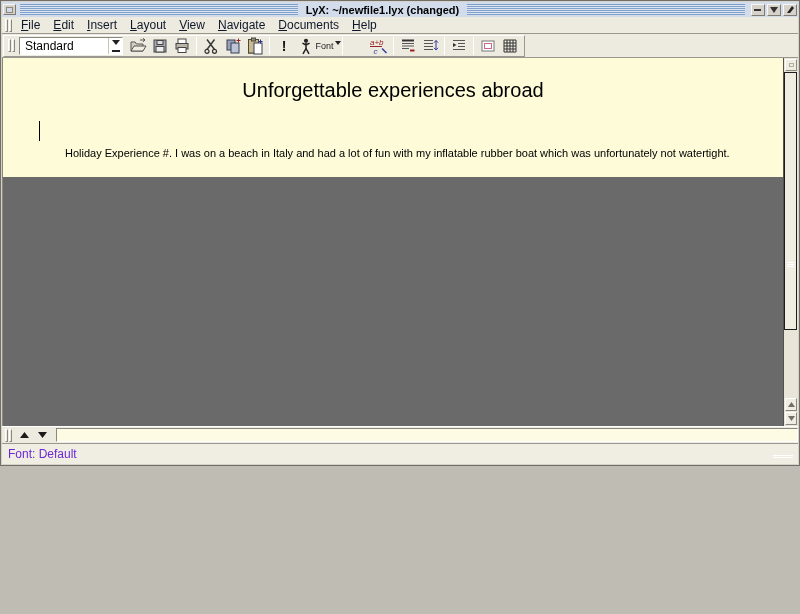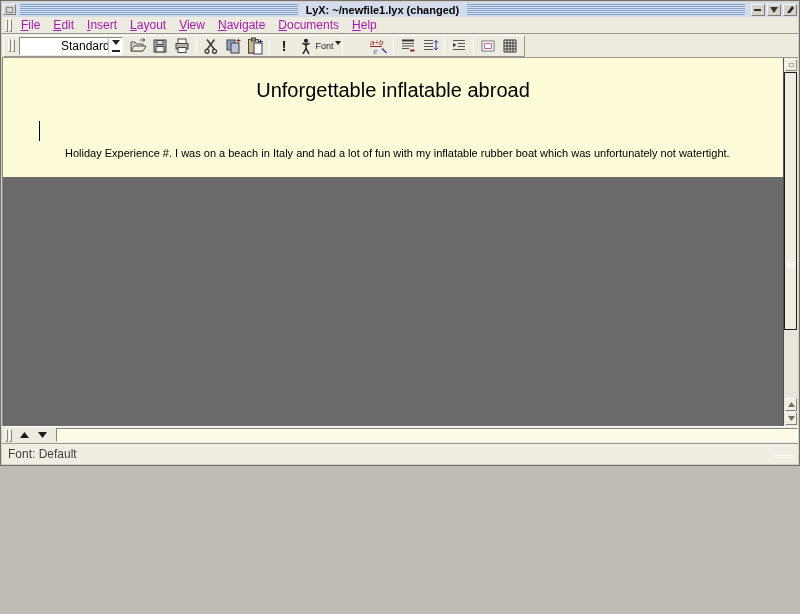--- a/index.html
+++ b/index.html
@@ -13,28 +13,28 @@
   
   .titlebar{height:15px;background:#d2dcea;display:flex;align-items:center;padding:0 1px;flex:0 0 15px;}
   .menu-btn{width:13px;height:11px;background:#d6d2ca;border:1px solid;border-color:#f7f6f2 #7d7b74 #7d7b74 #f7f6f2;margin-right:2px;display:flex;align-items:center;justify-content:center;}
   .menu-btn .inner{width:7px;height:6px;border:1px solid #8a887e;background:#cfd8e4;}
   .stripes{flex:1;height:11px;margin:0 2px;background:repeating-linear-gradient(to bottom,#7fa0cb 0 1px,#dce4f0 1px 2px);}
   .title{font-size:11px;font-weight:bold;color:#000;padding:0 6px;white-space:nowrap;}
   .winbtns{display:flex;margin-left:2px;}
   .wbtn{width:14px;height:12px;background:#d6d2ca;border:1px solid;border-color:#f7f6f2 #7d7b74 #7d7b74 #f7f6f2;margin-left:2px;display:flex;align-items:center;justify-content:center;}
   
   .menubar{height:17px;flex:0 0 17px;display:flex;align-items:center;background:#edeadf;border-bottom:1px solid #9a988e;padding:0 2px;}
-  .menu-item{font-size:12px;color:#a21caf;padding:1px 5px;margin-right:3px;cursor:default;white-space:nowrap;}
+  .menu-item{font-size:12px;color:#0f172a;padding:1px 5px;margin-right:3px;cursor:default;white-space:nowrap;}
   .menu-item u{text-decoration:underline;}
   .grip{display:flex;height:13px;margin:0 3px 0 1px;}
   .grip i{display:block;width:3px;height:100%;border:1px solid;border-color:#fff #8a887e #8a887e #fff;margin-right:1px;}
   
   .toolbar{height:24px;flex:0 0 24px;display:flex;align-items:center;background:#edeadf;border-bottom:1px solid #9a988e;padding:0 1px;}
   .tool-frame{display:flex;align-items:center;height:22px;border:1px solid;border-color:#fff #9a988e #9a988e #fff;padding:0 3px;background:#edeadf;}
-  .combo{display:flex;align-items:center;width:104px;height:18px;background:#ffffff;border:1px solid;border-color:#8a887e #fff #fff #8a887e;margin-right:4px;padding-left:36px;}
+  .combo{display:flex;align-items:center;width:104px;height:18px;background:#ffffff;border:1px solid;border-color:#8a887e #fff #fff #8a887e;margin-right:4px;}
   .combo .cval{flex:1;font-size:12px;padding-left:5px;color:#000;white-space:nowrap;overflow:hidden;}
   .combo .carrow{width:14px;height:100%;display:flex;flex-direction:column;align-items:center;justify-content:center;border-left:1px solid #c8c4b8;}
   .combo .carrow b{display:block;width:0;height:0;border:4px solid transparent;border-top:5px solid #222;margin-bottom:-2px;}
   .combo .carrow s{display:block;width:8px;height:2px;background:#222;margin-top:3px;}
   .tbtn{width:22px;height:20px;display:flex;align-items:center;justify-content:center;cursor:default;}
   .tbtn .icon{display:flex;align-items:center;justify-content:center;}
   .sep{width:1px;height:18px;background:#9a988e;border-right:1px solid #fff;margin:0 3px;}
   .txt-icon{font-weight:bold;font-size:14px;color:#111;}
   .font-icon{font-size:9px;color:#222;display:flex;align-items:flex-start;}
   .font-icon b{display:block;width:0;height:0;border:3px solid transparent;border-top:4px solid #222;margin:0 0 1px 1px;}
@@ -56,21 +56,21 @@
   .ridges i{display:block;height:1px;background:#8a887e;border-bottom:1px solid #fff;margin-bottom:1px;}
   .vs-btn{position:absolute;left:1px;width:12px;height:13px;background:#efece1;border:1px solid;border-color:#fff #8a887e #8a887e #fff;display:flex;align-items:center;justify-content:center;}
   .vs-btn.up{bottom:15px;}
   .vs-btn.down{bottom:1px;}
   
   .minibuffer-row{height:17px;flex:0 0 17px;display:flex;align-items:center;background:#edeadf;border-top:1px solid #fff;padding:0 0 0 2px;}
   .mb-btn{width:16px;height:14px;display:flex;align-items:center;justify-content:center;margin-right:2px;cursor:default;}
   .minibuffer{flex:1;height:14px;background:#fdfbe4;border:1px solid;border-color:#8a887e #fff #fff #8a887e;font-size:11px;padding:0 3px;margin-left:4px;outline:none;color:#000;}
   
   .statusbar{position:relative;height:21px;flex:0 0 21px;background:#f0ede2;border-top:1px solid #9a988e;display:flex;align-items:center;padding-left:6px;}
-  .status-text{font-size:12px;color:#404040;}
+  .status-text{font-size:12px;color:#6d28d9;}
   .resize-grip{position:absolute;right:5px;bottom:5px;width:20px;}
   .resize-grip i{display:block;height:1px;background:#8a887e;border-bottom:1px solid #fff;margin-bottom:1px;}
 </style>
 </head>
 <body>
 
 <div id="window">
 
   <div class="titlebar">
     <div class="menu-btn">
@@ -265,21 +265,21 @@
               </svg>
             </span>
           </div>
         </div>
     </div>
   </div>
 
   <div class="main">
     <div class="canvas">
       <div class="page">
-        <h1 class="doc-title">Unforgettable inflatable abroad</h1>
+        <h1 class="doc-title">Unforgettable experiences abroad</h1>
         <div class="cursor"></div>
         <p class="doc-body">Holiday Experience #. I was on a beach in Italy and had a lot of fun with my inflatable rubber boat which was unfortunately not watertight.</p>
       </div>
     </div>
     <div class="vscroll">
       <div class="vs-topbtn">
           <i></i>
         </div>
       <div class="vs-thumb">
         <div class="ridges">

